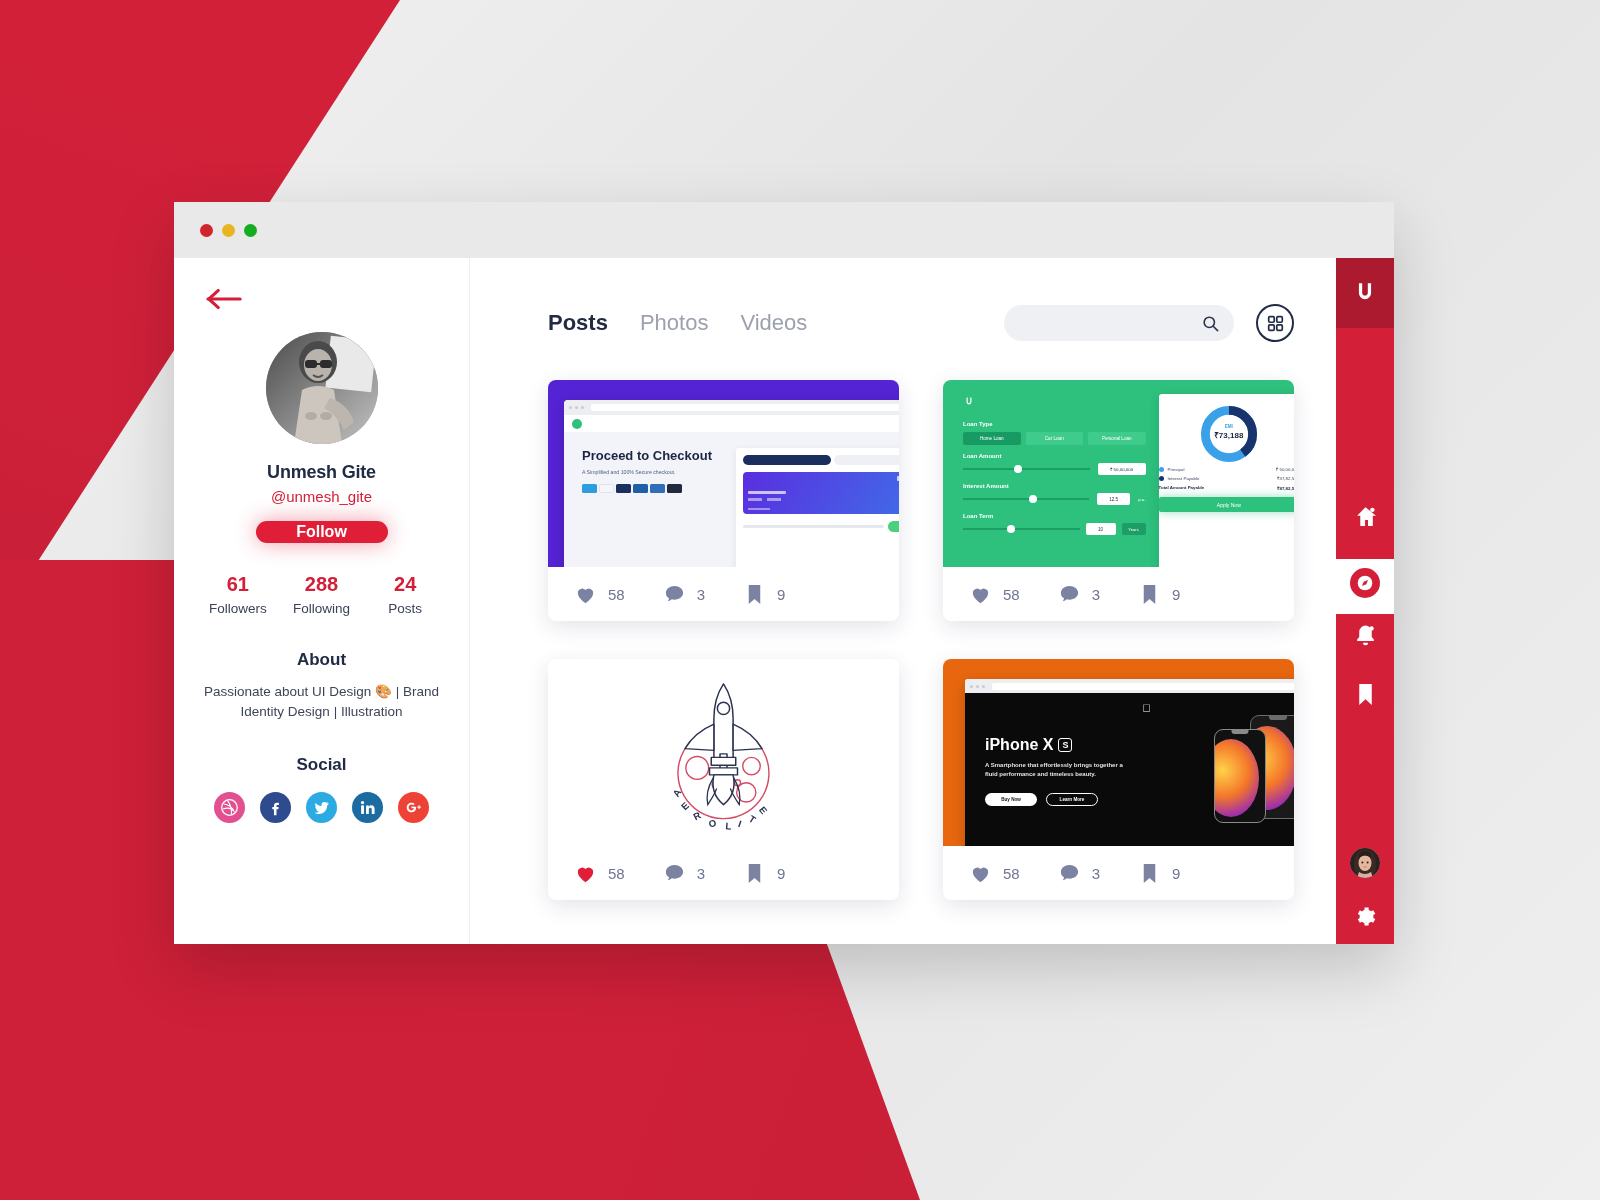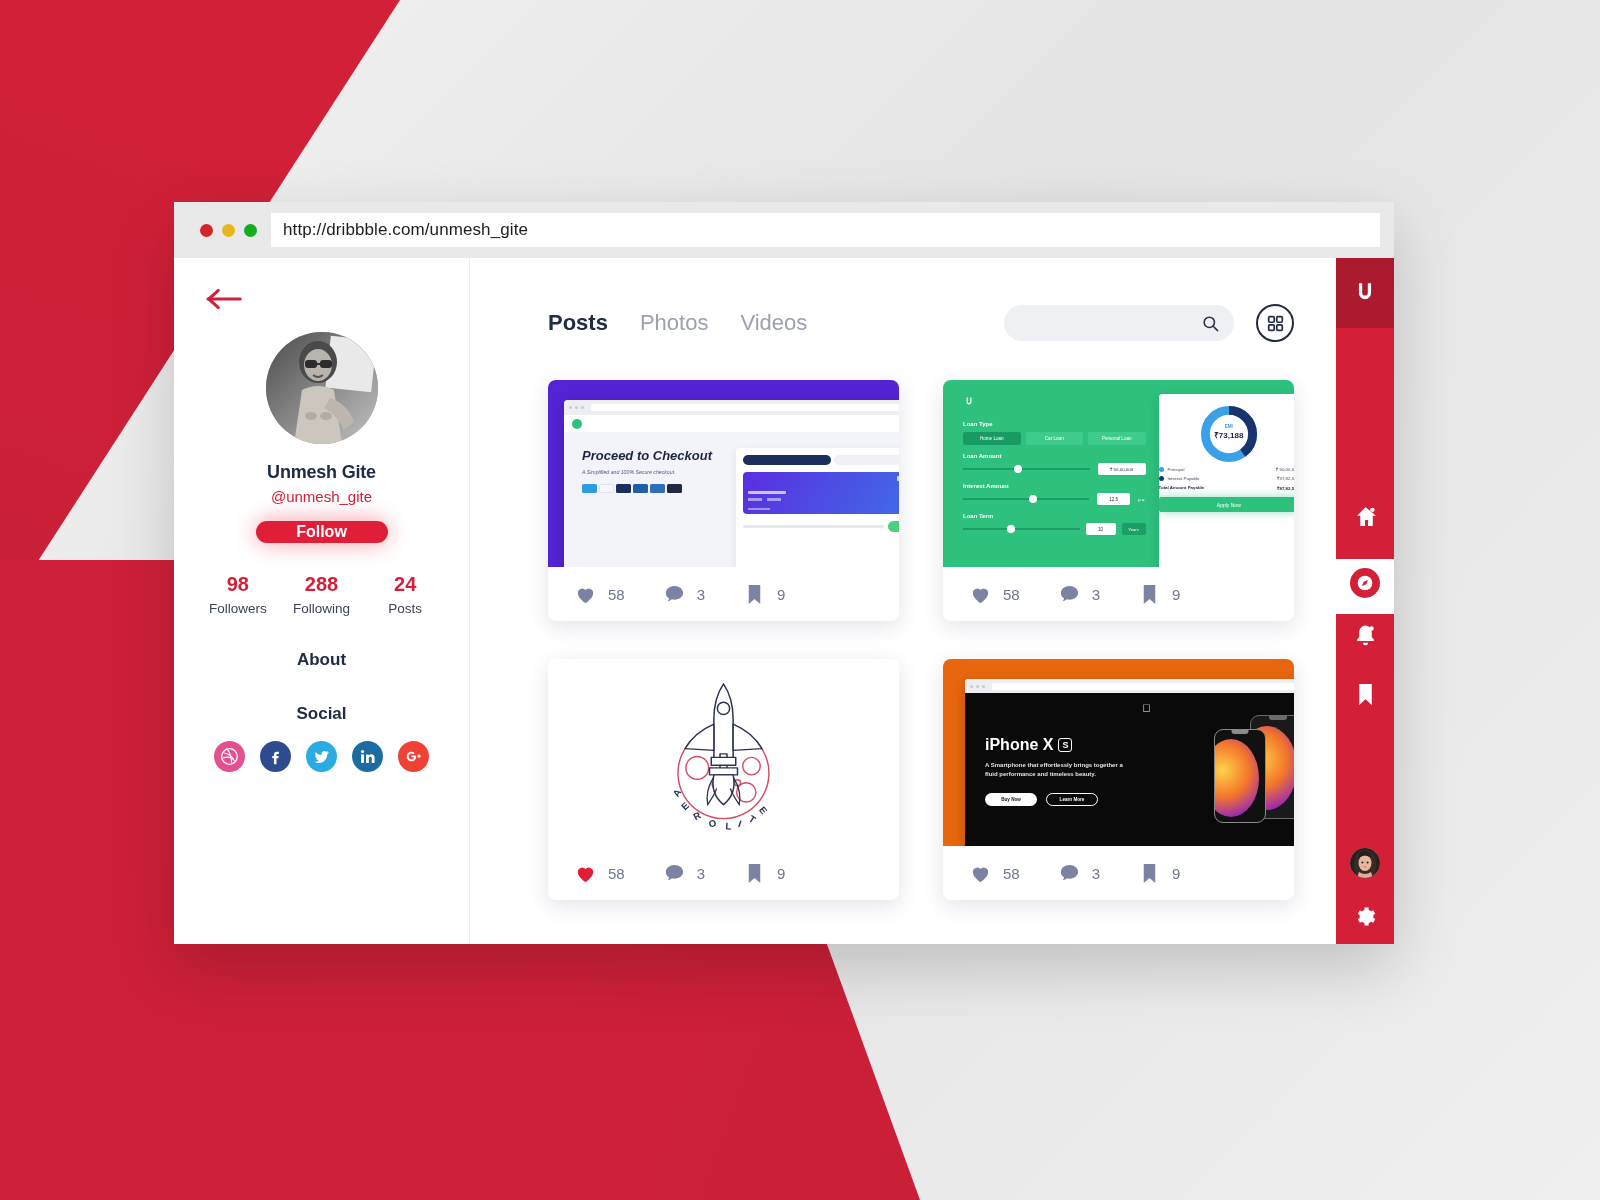--- a/index.html
+++ b/index.html
@@ -197,23 +197,20 @@
 <div class="bg-red-left"></div>
 <div class="bg-red-bottom"></div>
 
 <div class="window">
 
   <div class="titlebar">
     <div class="dots">
       <span class="dot r"></span>
       <span class="dot y"></span>
       <span class="dot g"></span>
-    </div>
-    <div class="urlbar">
-      <span>http://dribbble.com/unmesh_gite</span>
     </div>
   </div>
 
   <div class="body-row">
 
     <aside class="profile">
 
       <svg class="back-arrow" viewBox="0 0 40 26">
         <path d="M2 13 H36" stroke="#d32038" stroke-width="3.2" stroke-linecap="round" fill="none"></path>
         <path d="M13 4 L3 13 L13 22" stroke="#d32038" stroke-width="3.2" stroke-linecap="round" stroke-linejoin="round" fill="none"></path>
@@ -246,35 +243,36 @@
       <div class="pname">Unmesh Gite</div>
       <div class="phandle">@unmesh_gite</div>
 
       <div class="follow-wrap">
         <button class="follow-btn">Follow</button>
       </div>
 
       <div class="stats">
         <div class="stat-row">
           <div class="stat">
-            <div class="stat-num">98</div>
+            <div class="stat-num">61</div>
             <div class="stat-lab">Followers</div>
           </div>
           <div class="stat">
             <div class="stat-num">288</div>
             <div class="stat-lab">Following</div>
           </div>
           <div class="stat">
             <div class="stat-num">24</div>
             <div class="stat-lab">Posts</div>
           </div>
         </div>
       </div>
 
       <div class="sect-title">About</div>
+      <div class="about-text">Passionate about UI Design 🎨 | Brand Identity Design | Illustration</div>
 
       <div class="sect-title">Social</div>
       <div class="socials">
         <span class="soc dribbble">
           <svg viewBox="0 0 24 24">
               <circle cx="12" cy="12" r="11" fill="none" stroke="#fff" stroke-width="1.8"></circle>
               <path d="M4 7c6 1 11 4 14 9M3 14c6-2 12-1 16 4M9 2c4 5 6 12 6 20" stroke="#fff" stroke-width="1.6" fill="none"></path>
             </svg>
         </span>
         <span class="soc facebook">
@@ -338,21 +336,21 @@
               <div class="mini-chrome" style="background:#eceef2;height:15px;">
                 <span class="mini-dot"></span>
                   <span class="mini-dot"></span>
                   <span class="mini-dot"></span>
                 <span class="mini-url" style="background:#fff"></span>
               </div>
               <div style="height:17px;background:#fff;display:flex;align-items:center;padding:0 8px;">
                 <span style="width:10px;height:10px;border-radius:50%;background:#2ec07d;"></span>
 
               </div>
-              <div style="background:#f2f4f9;height:100%;display:flex;padding:16px 10px 0 18px;gap:10px;font-style:italic;">
+              <div style="background:#f2f4f9;height:100%;display:flex;padding:16px 10px 0 18px;gap:10px;">
                 <div style="flex:1;">
                   <div style="font-size:13px;font-weight:bold;color:#1d2440;line-height:1.25;">Proceed to Checkout</div>
                   <div style="font-size:5.2px;color:#55607f;margin-top:5px;">A Simplified and 100% Secure checkout.</div>
                   <div style="display:flex;gap:2px;margin-top:9px;">
                     <span style="width:15px;height:9px;border-radius:1.5px;background:#2d9de0;"></span>
                     <span style="width:15px;height:9px;border-radius:1.5px;background:#f5f6fa;border:.5px solid #dfe2ea;"></span>
                     <span style="width:15px;height:9px;border-radius:1.5px;background:#1a2f5e;"></span>
                     <span style="width:15px;height:9px;border-radius:1.5px;background:#1f5fa8;"></span>
                     <span style="width:15px;height:9px;border-radius:1.5px;background:#2f6fb8;"></span>
                     <span style="width:15px;height:9px;border-radius:1.5px;background:#222a3f;"></span>

